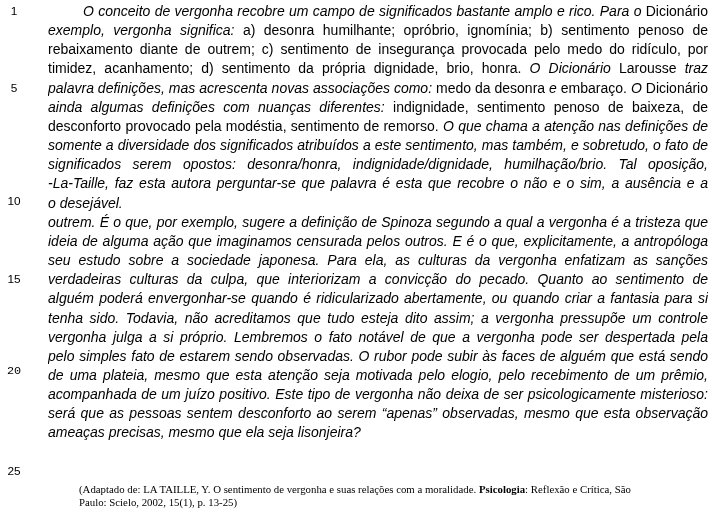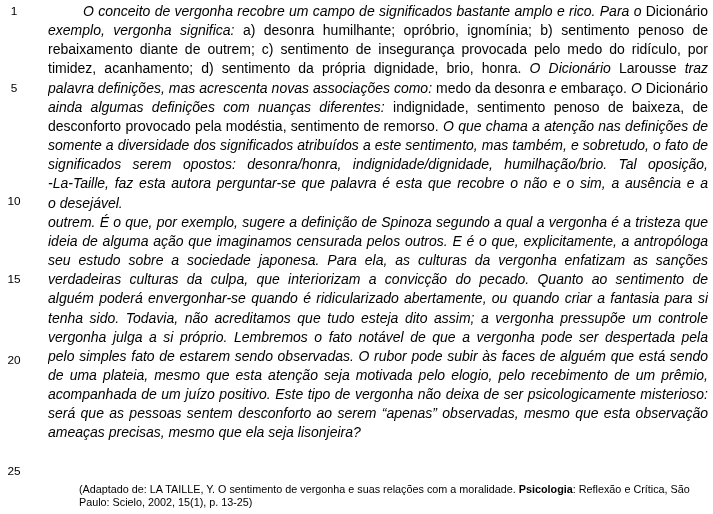--- a/index.html
+++ b/index.html
@@ -55,33 +55,34 @@
   .seg-b { font-style: normal; font-weight: bold; }
   .citation {
     position: absolute;
     left: 79px;
     right: 24px;
     top: 483px;
     font-size: 10.8px;
     line-height: 13px;
     font-style: normal;
     text-align: left;
+    font-family: Liberation Serif, serif;
   }
   .cline { white-space: nowrap; }
 </style>
 </head>
 <body>
 
 <div class="page">
   <div class="linenos">
       <div class="num" style="top: 2px;">1</div>
       <div class="num" style="top: 78.64px;">5</div>
       <div class="num" style="top: 192px;">10</div>
       <div class="num" style="top: 270.24px;">15</div>
-      <div class="num" style="top: 351px;">20</div>
+      <div class="num" style="top: 362px; font-family: Liberation Mono, monospace;">20</div>
       <div class="num" style="top: 461.84px;">25</div>
     </div>
   <div class="textcol">
       <div class="tline indent"><span class="seg-i">O conceito de vergonha recobre um campo de significados bastante amplo e rico. Para o </span><span class="seg-r">Dicionário Aurélio, </span><span class="seg-i">por</span></div>
       <div class="tline"><span class="seg-i">exemplo, vergonha significa: </span><span class="seg-r">a) desonra humilhante; opróbrio, ignomínia; b) sentimento penoso de desonra, humilhação ou</span></div>
       <div class="tline"><span class="seg-r">rebaixamento diante de outrem; c) sentimento de insegurança provocada pelo medo do ridículo, por escrúpulos etc.;</span></div>
       <div class="tline"><span class="seg-r">timidez, acanhamento; d) sentimento da própria dignidade, brio, honra. </span><span class="seg-i">O Dicionário </span><span class="seg-r">Larousse </span><span class="seg-i">traz aproximadamente as</span></div>
       <div class="tline"><span class="seg-i">palavra definições, mas acrescenta novas associações como: </span><span class="seg-r">medo da desonra </span><span class="seg-i">e </span><span class="seg-r">embaraço. </span><span class="seg-i">O </span><span class="seg-r">Dicionário Lexis </span><span class="seg-i">apresenta</span></div>
       <div class="tline"><span class="seg-i">ainda algumas definições com nuanças diferentes: </span><span class="seg-r">indignidade, sentimento penoso de baixeza, de confusão, sentimento de</span></div>
       <div class="tline"><span class="seg-r">desconforto provocado pela modéstia, sentimento de remorso. </span><span class="seg-i">O que chama a atenção nas definições de vergonha é não</span></div>

